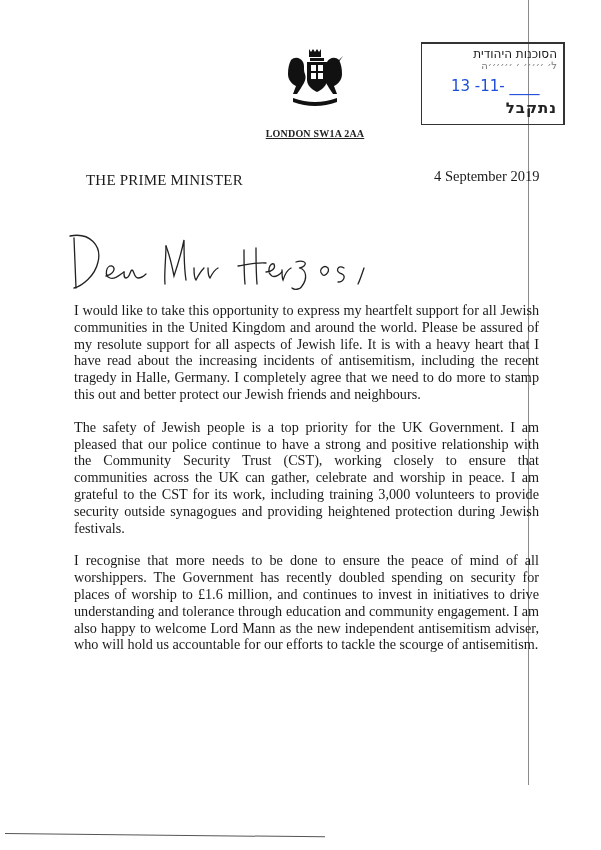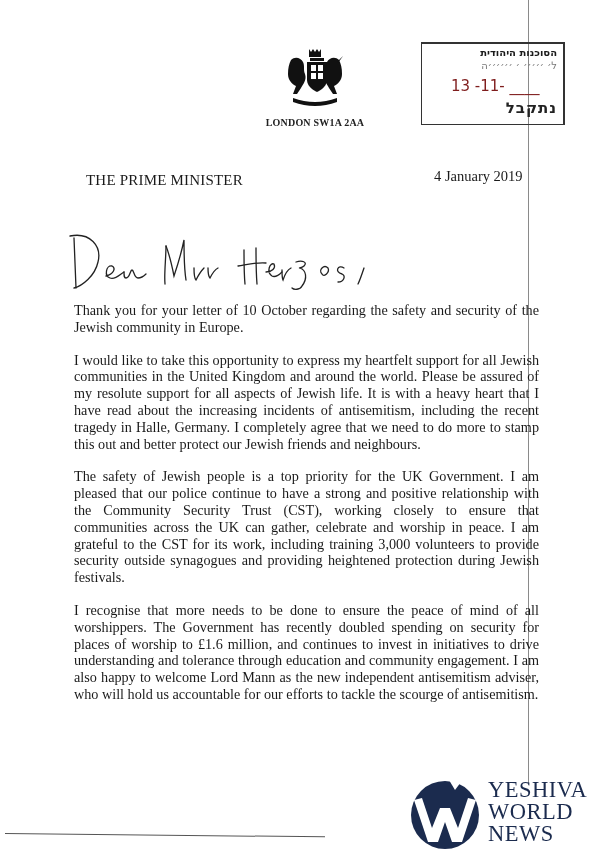--- a/index.html
+++ b/index.html
@@ -2,25 +2,25 @@
 <html><head>
 <meta charset="utf-8">
 <style>
   html, body { margin: 0; padding: 0; background: #ffffff; }
   body { width: 601px; height: 850px; position: relative; overflow: hidden; font-family: "Liberation Serif", "DejaVu Serif", serif; color: #1a1a1a; }
   .page { position: absolute; left: 0; top: 0; width: 601px; height: 850px; background: #fff; }
   .fold-line { position: absolute; left: 528px; top: 0; width: 1px; height: 785px; background: #8a8a8a; }
   .crest { position: absolute; left: 283px; top: 48px; width: 64px; height: 60px; }
   .address-block { position: absolute; left: 200px; top: 113px; width: 230px; text-align: center; }
   .street { font-size: 16.5px; letter-spacing: 0.6px; font-weight: bold; color: #222; }
-  .postcode { font-size: 10px; font-weight: bold; letter-spacing: 0.2px; margin-top: 4px; color: #222; }
+  .postcode { font-size: 10px; font-weight: bold; letter-spacing: 0.2px; margin-top: 15px; color: #222; text-decoration: underline; }
   .stamp { position: absolute; left: 421px; top: 42px; width: 141px; height: 80px; border: 1.5px solid #333; border-top-width: 2px; border-right-width: 2px; }
-  .stamp-org { position: absolute; right: 6px; top: 3px; font-family: "DejaVu Sans", sans-serif; font-size: 10px; font-weight: bold; direction: rtl; }
+  .stamp-org { position: absolute; right: 6px; top: 3px; font-family: "DejaVu Sans", sans-serif; font-size: 12px; font-weight: normal; direction: rtl; }
   .stamp-sub { position: absolute; right: 6px; top: 16px; font-family: "DejaVu Sans", sans-serif; font-size: 10px; color: #777; direction: rtl; }
-  .stamp-date { position: absolute; left: 29px; top: 33px; font-family: "DejaVu Sans", sans-serif; font-size: 15px; color: #7f1d1d; }
+  .stamp-date { position: absolute; left: 29px; top: 33px; font-family: "DejaVu Sans", sans-serif; font-size: 15px; color: #1d4ed8; }
   .stamp-word { position: absolute; right: 6px; top: 55px; font-family: "DejaVu Sans", sans-serif; font-size: 15px; font-weight: bold; letter-spacing: 1px; direction: rtl; color: #222; margin-left: 39px; }
   .sender { position: absolute; left: 86px; top: 172px; font-size: 15px; letter-spacing: 0.2px; }
   .date { position: absolute; left: 434px; top: 168px; font-size: 14.5px; }
   .salutation { position: absolute; left: 68px; top: 228px; }
   .body { position: absolute; left: 74px; top: 302px; width: 465px; font-size: 14.2px; line-height: 16.8px; text-align: justify; }
   .body p { margin: 0 0 16px 0; }
   .sig-line { position: absolute; left: 5px; top: 833px; width: 320px; height: 1px; background: #555; transform: rotate(0.6deg); transform-origin: left; }
   .logo { position: absolute; left: 408px; top: 776px; width: 193px; height: 74px; }
   .logo-mark { position: absolute; left: 0; top: 0; width: 74px; height: 74px; }
   .logo-text { position: absolute; left: 80px; top: 3px; font-family: "Liberation Serif", "DejaVu Serif", serif; color: #1b2b4e; font-size: 22.5px; line-height: 22px; letter-spacing: 0.5px; }
@@ -55,21 +55,21 @@
   </div>
 
   <div class="stamp">
     <div class="stamp-org">הסוכנות היהודית</div>
     <div class="stamp-sub">ל׳ ׳׳׳׳׳ ׳ ׳׳׳׳׳׳ה</div>
     <div class="stamp-date">13 -11- ____</div>
     <div class="stamp-word">נתקבל</div>
   </div>
 
   <div class="sender">THE PRIME MINISTER</div>
-  <div class="date">4 January 2019</div>
+  <div class="date">4 September 2019</div>
 
   <svg class="salutation" width="300" height="70" viewBox="0 0 300 70">
     <title>Dear Mr Herzog,</title>
     <g fill="none" stroke="#222" stroke-width="1.3" stroke-linecap="round">
       <path d="M6 10 q1 25 2 50"></path>
       <path d="M2 8 c20 -4 32 10 28 26 c-3 14 -16 24 -24 26"></path>
       <path d="M38 48 c8 -2 10 -8 6 -10 c-6 -1 -8 10 -2 12 c6 2 10 -4 14 -6"></path>
       <path d="M56 44 c0 4 0 6 2 6 c4 0 4 -8 6 -8 c2 0 2 8 6 8 c3 0 6 -2 8 -4"></path>
       <path d="M98 18 c0 12 -2 28 -1 38"></path>
       <path d="M98 18 c4 10 6 20 8 30 c4 -12 8 -26 10 -36 c0 14 0 28 2 40"></path>
@@ -81,34 +81,21 @@
       <path d="M198 44 c6 0 10 -4 8 -8 c-4 -2 -8 8 -2 12 c4 2 8 -2 10 -4"></path>
       <path d="M214 42 c0 4 0 8 1 10 c2 -6 4 -10 8 -12"></path>
       <path d="M228 34 c6 -2 12 0 8 4 c-2 2 -6 2 -4 2 c6 2 8 10 2 18 c-2 4 -8 4 -10 2"></path>
       <path d="M254 46 c-4 -4 2 -10 6 -6 c2 4 -4 10 -6 6"></path>
       <path d="M276 40 c-6 -4 -10 4 -2 6 c4 2 2 8 -4 8"></path>
       <path d="M296 40 c-2 6 -4 12 -6 16"></path>
     </g>
   </svg>
 
   <div class="body">
-    <p>Thank you for your letter of 10 October regarding the safety and security of the Jewish community in Europe.</p>
     <p>I would like to take this opportunity to express my heartfelt support for all Jewish communities in the United Kingdom and around the world. Please be assured of my resolute support for all aspects of Jewish life. It is with a heavy heart that I have read about the increasing incidents of antisemitism, including the recent tragedy in Halle, Germany. I completely agree that we need to do more to stamp this out and better protect our Jewish friends and neighbours.</p>
     <p>The safety of Jewish people is a top priority for the UK Government. I am pleased that our police continue to have a strong and positive relationship with the Community Security Trust (CST), working closely to ensure that communities across the UK can gather, celebrate and worship in peace. I am grateful to the CST for its work, including training 3,000 volunteers to provide security outside synagogues and providing heightened protection during Jewish festivals.</p>
     <p>I recognise that more needs to be done to ensure the peace of mind of all worshippers. The Government has recently doubled spending on security for places of worship to £1.6 million, and continues to invest in initiatives to drive understanding and tolerance through education and community engagement. I am also happy to welcome Lord Mann as the new independent antisemitism adviser, who will hold us accountable for our efforts to tackle the scourge of antisemitism.</p>
   </div>
 
   <div class="sig-line"></div>
 
-  <div class="logo">
-    <svg class="logo-mark" viewBox="0 0 74 74">
-      <circle cx="37" cy="39" r="34" fill="#1b2b4e"></circle>
-      <path d="M6 24 L20 66 L30 66 L37 46 L44 66 L54 66 L68 24 L60 22 L50 52 L42 32 L32 32 L24 52 L14 22 Z" fill="#ffffff"></path>
-      <path d="M41 4 L47 14 L53 6 Z" fill="#ffffff"></path>
-    </svg>
-    <div class="logo-text">
-      <div>YESHIVA</div>
-      <div>WORLD</div>
-      <div>NEWS</div>
-    </div>
-  </div>
 
 </div>
 
 </body></html>

